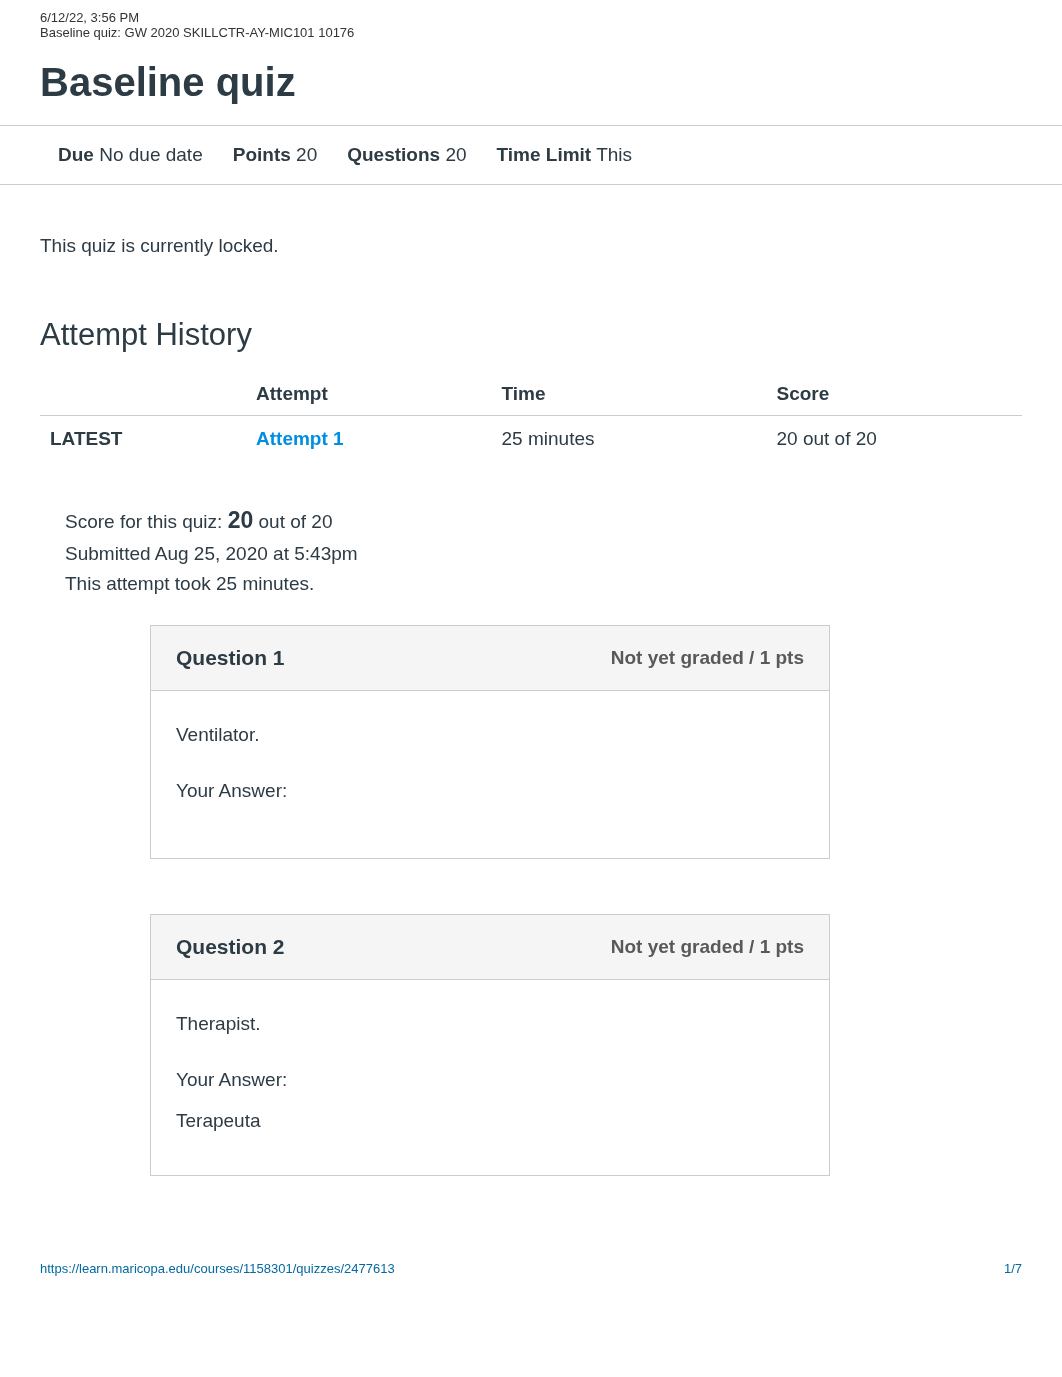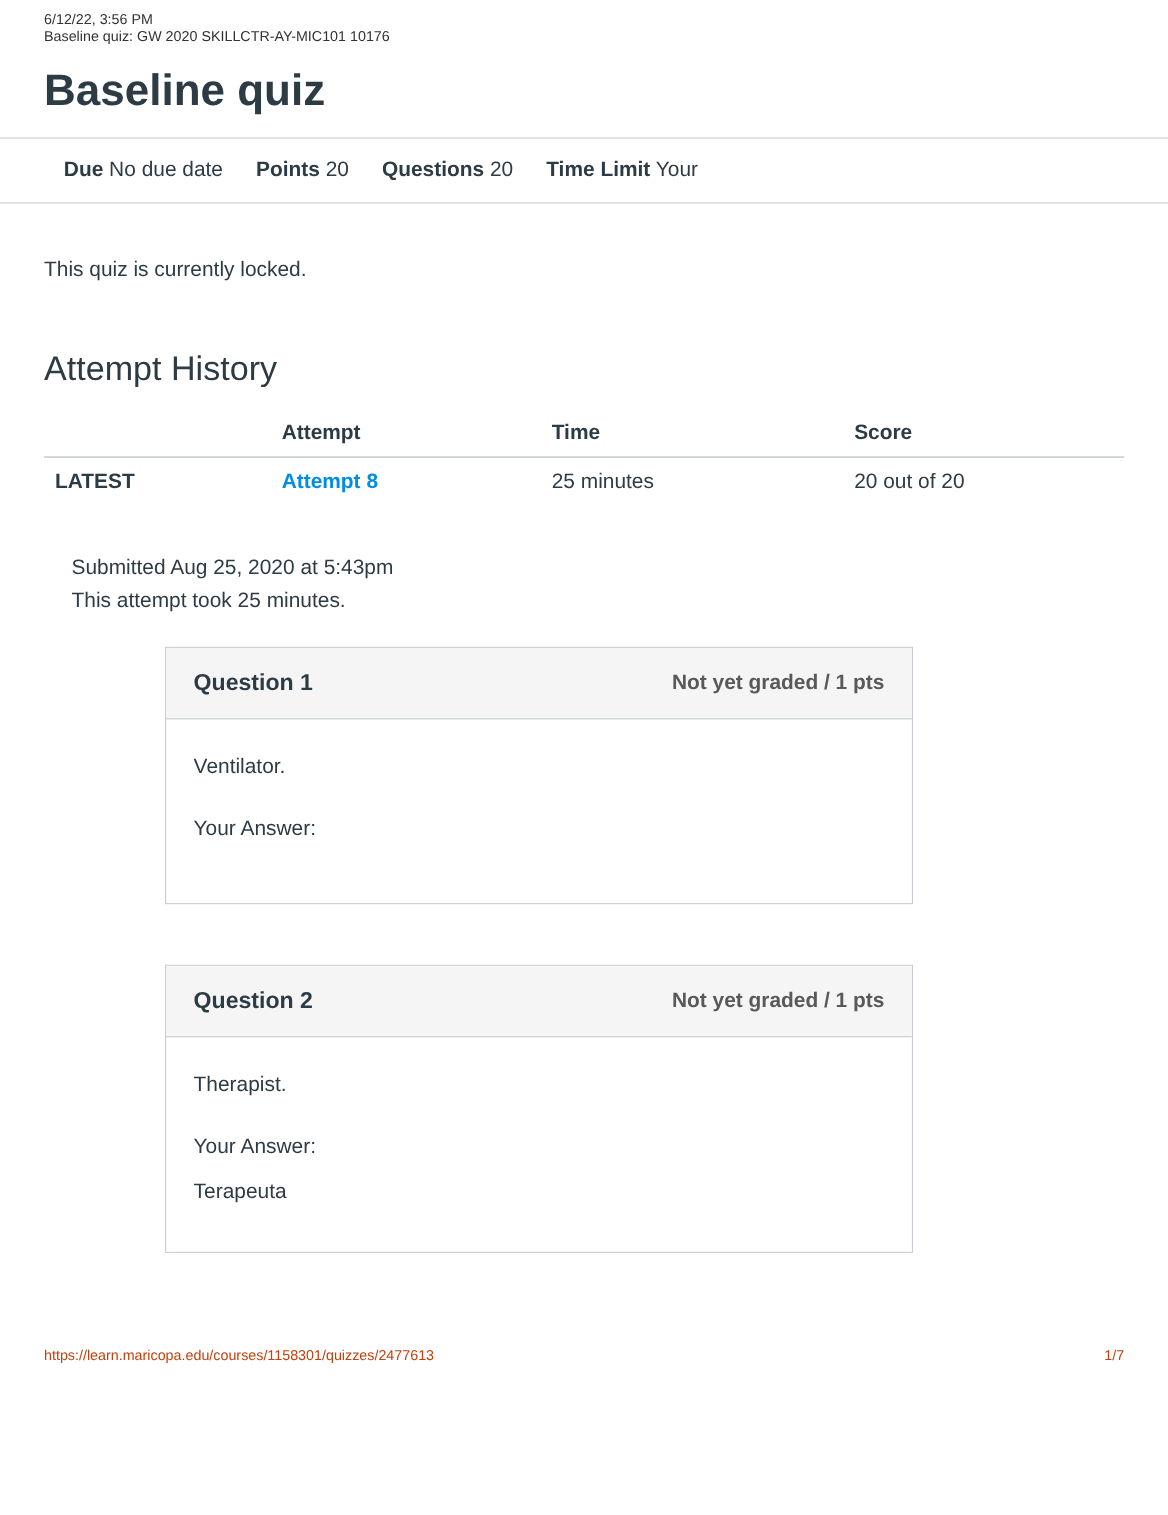--- a/index.html
+++ b/index.html
@@ -128,21 +128,21 @@
     .question-prompt {
       margin-bottom: 28px;
     }
     .your-answer-label {
       margin-bottom: 12px;
     }
     .print-footer {
       display: flex;
       justify-content: space-between;
       font-size: 13px;
-      color: #c2410c;
+      color: #0369a1;
       padding: 30px 40px 10px 40px;
     }
   </style>
 </head>
 <body>
 
 <div class="print-header">
   <span>6/12/22, 3:56 PM</span>
   <span>Baseline quiz: GW 2020 SKILLCTR-AY-MIC101 10176</span>
 </div>
@@ -157,48 +157,51 @@
   <div class="meta-item">
     <span class="label">Points</span>
     <span>20</span>
   </div>
   <div class="meta-item">
     <span class="label">Questions</span>
     <span>20</span>
   </div>
   <div class="meta-item">
     <span class="label">Time Limit</span>
-    <span>Your</span>
+    <span>This</span>
   </div>
 </div>
 
 <div class="locked-msg">This quiz is currently locked.</div>
 
 <h2 class="attempt-history-title">Attempt History</h2>
 
 <table class="attempt-table">
   <thead>
     <tr>
       <th class="col-status"></th>
       <th class="col-attempt">Attempt</th>
       <th class="col-time">Time</th>
       <th class="col-score">Score</th>
     </tr>
   </thead>
   <tbody>
     <tr>
       <td class="col-status">LATEST</td>
-      <td class="col-attempt"><a href="#" class="attempt-link">Attempt 8</a></td>
+      <td class="col-attempt"><a href="#" class="attempt-link">Attempt 1</a></td>
       <td class="col-time">25 minutes</td>
       <td class="col-score">20 out of 20</td>
     </tr>
   </tbody>
 </table>
 
 <div class="score-summary">
+  <div>
+    <span>Score for this quiz: </span><span class="score-big">20</span><span> out of 20</span>
+  </div>
   <div>Submitted Aug 25, 2020 at 5:43pm</div>
   <div>This attempt took 25 minutes.</div>
 </div>
 
 <div class="questions-wrap">
 
   <div class="question-card">
     <div class="question-header">
       <span class="question-title">Question 1</span>
       <span class="question-pts">Not yet graded / 1 pts</span>

